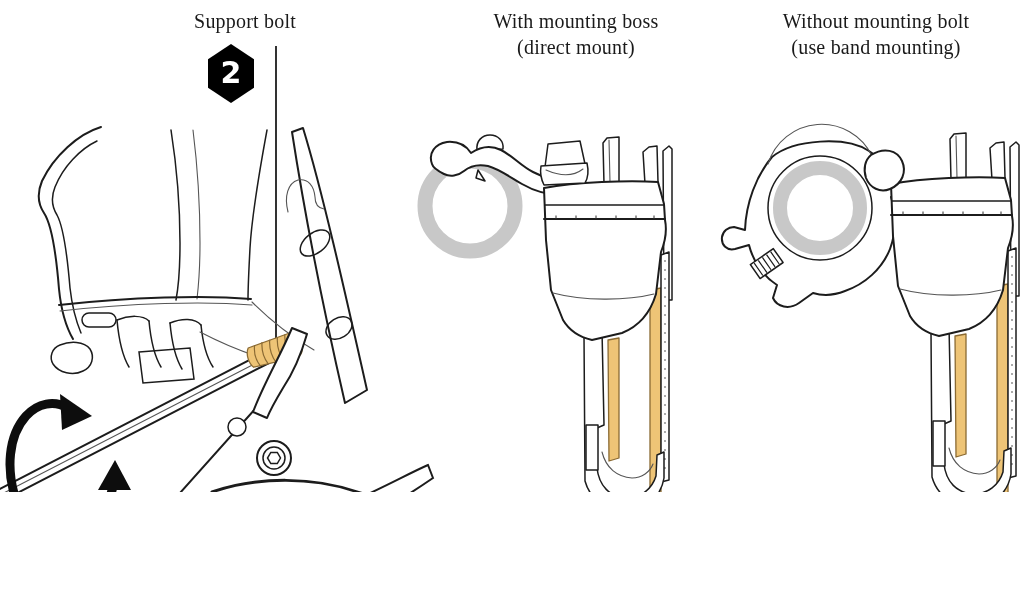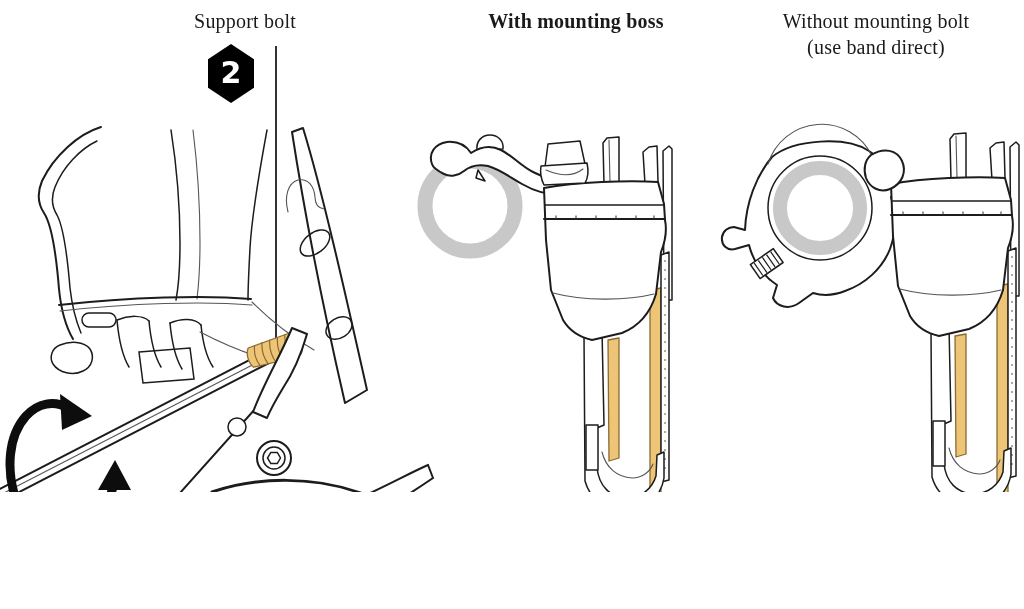--- a/index.html
+++ b/index.html
@@ -6,21 +6,21 @@
     --line:#1c1c1c; --thin:#555555; --gold:#eec476; --gold-dark:#8a6a33;
     --ring:#c8c8c8; --arrow:#0d0d0d; --badge-bg:#000000; --badge-fg:#ffffff; --text:#1a1a1a;
   }
   html,body{margin:0;padding:0;background:#fff;}
   .stage{position:relative;width:1024px;height:492px;background:#fff;overflow:hidden;
          font-family:"Liberation Serif", serif;color:var(--text);}
   .art{position:absolute;left:0;top:0;width:1024px;height:609px;}
   .caption{position:absolute;top:8px;text-align:center;font-size:20px;line-height:26px;
            letter-spacing:.2px;color:var(--text);}
   .cap-left{left:150px;width:190px;}
-  .cap-mid{left:430px;width:292px;font-weight:bold;}
+  .cap-mid{left:430px;width:292px;}
   .cap-right{left:728px;width:296px;}
   .badge{position:absolute;left:206px;top:44px;width:50px;height:59px;background:var(--badge-bg);
          clip-path:polygon(50% 0,96% 26%,96% 74%,50% 100%,4% 74%,4% 26%);
          display:flex;align-items:center;justify-content:center;}
   .badge span{font-family:"DejaVu Sans",sans-serif;font-weight:700;font-size:30px;color:var(--badge-fg);
               transform:translateY(-1px);}
   
   .w{fill:#ffffff;stroke:var(--line);stroke-width:2;stroke-linejoin:round;}
   .w15{fill:#ffffff;stroke:var(--line);stroke-width:1.5;stroke-linejoin:round;}
   .s{fill:none;stroke:var(--line);stroke-width:2;stroke-linecap:round;}
@@ -158,18 +158,19 @@
       <path class="w" d="M871 155 C884 147 897 150 902 161 C907 172 902 184 890 189 C880 193 870 188 866 178 C863 169 865 160 871 155 Z"></path>
     </g>
   </svg>
 
   <div class="caption cap-left">Support bolt</div>
   <div class="badge">
     <span>2</span>
   </div>
   <div class="caption cap-mid">
     <div>With mounting boss</div>
+    <div>(direct mount)</div>
   </div>
   <div class="caption cap-right">
     <div>Without mounting bolt</div>
-    <div>(use band direct)</div>
+    <div>(use band mounting)</div>
   </div>
 </div>
 
 </body></html>

